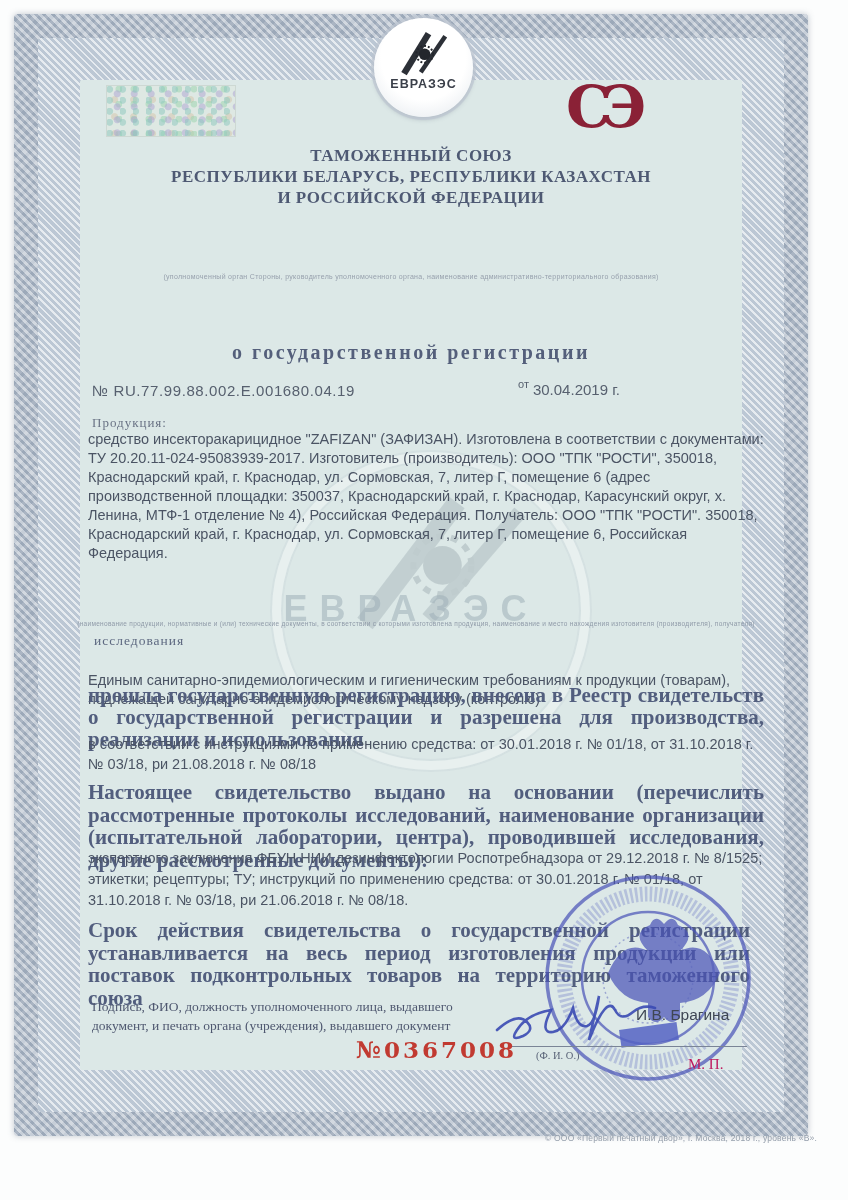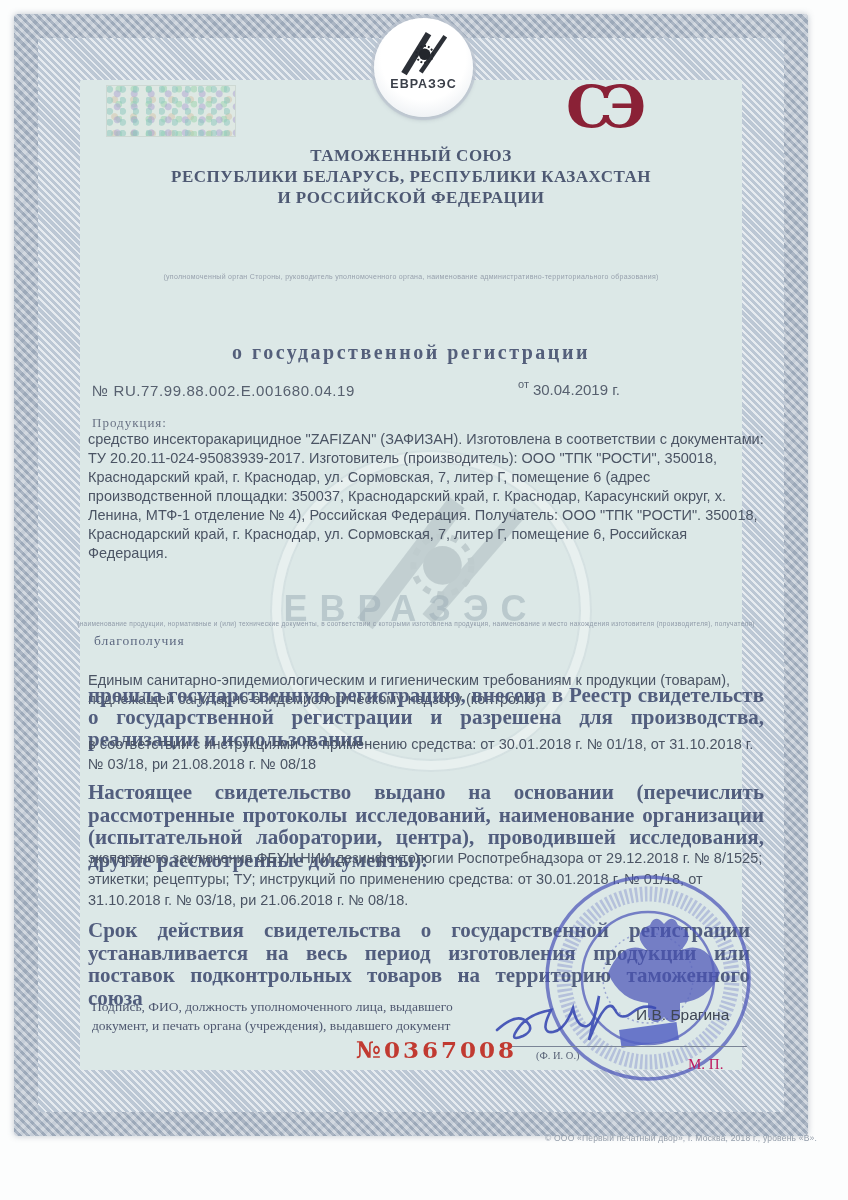--- a/index.html
+++ b/index.html
@@ -128,21 +128,21 @@
   <div class="regnum">№ RU.77.99.88.002.Е.001680.04.19</div>
   <div class="regdate">
     <span class="ot">от</span><span>30.04.2019 г.</span>
   </div>
 
   <div class="lbl product-label">Продукция:</div>
   <div class="body-par product-text">средство инсекторакарицидное "ZAFIZAN" (ЗАФИЗАН). Изготовлена в соответствии с документами: ТУ 20.20.11-024-95083939-2017. Изготовитель (производитель): ООО "ТПК "РОСТИ", 350018, Краснодарский край, г. Краснодар, ул. Сормовская, 7, литер Г, помещение 6 (адрес производственной площадки: 350037, Краснодарский край, г. Краснодар, Карасунский округ, х. Ленина, МТФ-1 отделение № 4), Российская Федерация. Получатель: ООО "ТПК "РОСТИ". 350018, Краснодарский край, г. Краснодар, ул. Сормовская, 7, литер Г, помещение 6, Российская Федерация.</div>
 
   <div class="center micronote note2">(наименование продукции, нормативные и (или) технические документы, в соответствии с которыми изготовлена продукция, наименование и место нахождения изготовителя (производителя), получателя)</div>
 
-  <div class="lbl compliance-label">благополучия</div>
+  <div class="lbl compliance-label">исследования</div>
   <div class="body-par compliance-text">Единым санитарно-эпидемиологическим и гигиеническим требованиям к продукции (товарам), подлежащей санитарно-эпидемиологическому надзору (контролю)</div>
 
   <div class="serif-par registered justified">прошла государственную регистрацию, внесена в Реестр свидетельств о государственной регистрации и разрешена для производства, реализации и использования</div>
   <div class="body-par instructions">в соответствии с инструкциями по применению средства: от 30.01.2018 г. № 01/18, от 31.10.2018 г. № 03/18, ри 21.08.2018 г. № 08/18</div>
 
   <div class="serif-par basis justified">Настоящее свидетельство выдано на основании (перечислить рассмотренные протоколы исследований, наименование организации (испытательной лаборатории, центра), проводившей исследования, другие рассмотренные документы):</div>
   <div class="body-par basis-details">экспертного заключения ФБУН НИИ дезинфектологии Роспотребнадзора от 29.12.2018 г. № 8/1525; этикетки; рецептуры; ТУ; инструкций по применению средства: от 30.01.2018 г. № 01/18, от 31.10.2018 г. № 03/18, ри 21.06.2018 г. № 08/18.</div>
 
   <div class="serif-par validity justified">Срок действия свидетельства о государственной регистрации устанавливается на весь период изготовления продукции или поставок подконтрольных товаров на территорию таможенного союза</div>
 

